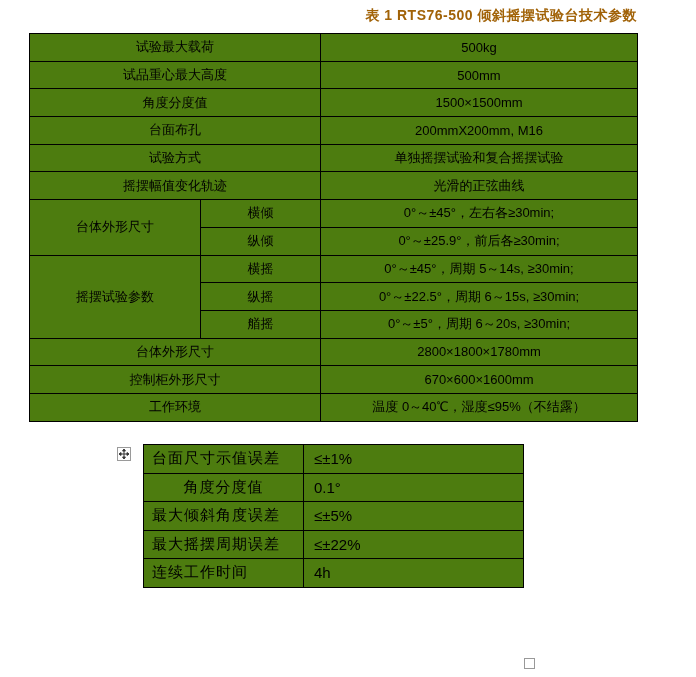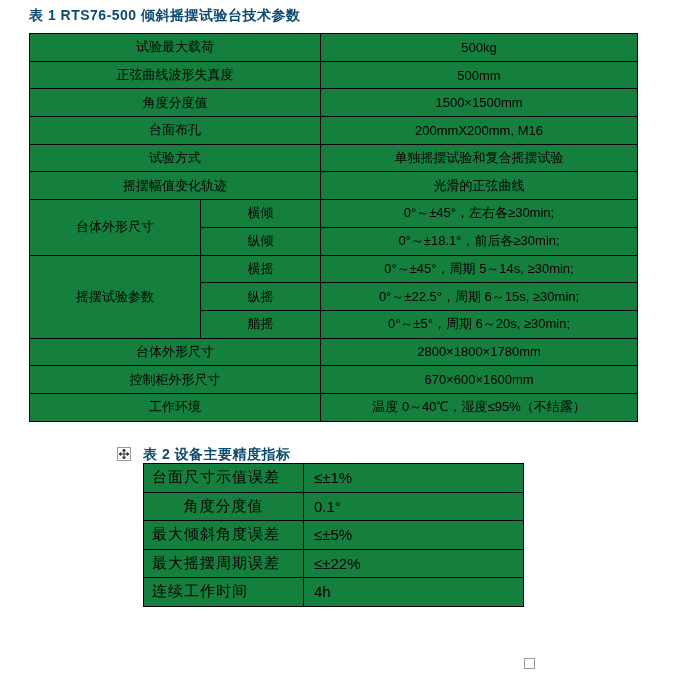--- a/index.html
+++ b/index.html
@@ -7,31 +7,31 @@
     position: relative;
     width: 696px;
     height: 677px;
     background: #ffffff;
     font-family: "Liberation Sans", sans-serif;
     color: #000000;
     overflow: hidden;
   }
   .tbl-title {
     position: absolute;
-    text-align: left;
+    text-align: right;
     font-size: 14px;
     font-weight: bold;
-    color: #0c4a6e;
+    color: #a16207;
     letter-spacing: 0.5px;
     white-space: nowrap;
   }
   #title1 { left: 29px; top: 7px; width: 608px; }
   #title2 { left: 143px; top: 446px; width: 380px; }
 
-  table { border-collapse: collapse; table-layout: fixed; background: #15803d; }
+  table { border-collapse: collapse; table-layout: fixed; background: #4d7c0f; }
   td {
     border: 1px solid #000000;
     padding: 0 4px;
     overflow: hidden;
     white-space: nowrap;
   }
 
   
   .t1 {
     position: absolute;
@@ -43,21 +43,21 @@
   .t1 td {
     font-size: 13px;
     text-align: center;
     vertical-align: middle;
   }
 
   
   .t2 {
     position: absolute;
     left: 143px;
-    top: 463px;
+    top: 444px;
     width: 380px;
   }
   .t2 tr { height: 28.5px; }
   .t2 td {
     font-size: 15px;
     vertical-align: middle;
     text-align: left;
   }
   .t2 td.c1 { padding-left: 8px;  letter-spacing: 1px; }
   .t2 td.c2 { padding-left: 10px; }
@@ -99,21 +99,21 @@
         <col style="width:171px">
         <col style="width:120px">
         <col style="width:317px">
       </colgroup>
     <tbody>
       <tr>
         <td colspan="2">试验最大载荷</td>
         <td>500kg</td>
       </tr>
       <tr>
-        <td colspan="2">正弦曲线波形失真度</td>
+        <td colspan="2">试品重心最大高度</td>
         <td>500mm</td>
       </tr>
       <tr>
         <td colspan="2">角度分度值</td>
         <td>1500×1500mm</td>
       </tr>
       <tr>
         <td colspan="2">台面布孔</td>
         <td>200mmX200mm, M16</td>
       </tr>
@@ -126,21 +126,21 @@
         <td>光滑的正弦曲线</td>
       </tr>
 
       <tr>
         <td rowspan="2">台体外形尺寸</td>
         <td>横倾</td>
         <td>0°～±45°，左右各≥30min;</td>
       </tr>
       <tr>
         <td>纵倾</td>
-        <td>0°～±18.1°，前后各≥30min;</td>
+        <td>0°～±25.9°，前后各≥30min;</td>
       </tr>
 
       <tr>
         <td rowspan="3">摇摆试验参数</td>
         <td>横摇</td>
         <td>0°～±45°，周期 5～14s, ≥30min;</td>
       </tr>
       <tr>
         <td>纵摇</td>
         <td>0°～±22.5°，周期 6～15s, ≥30min;</td>

